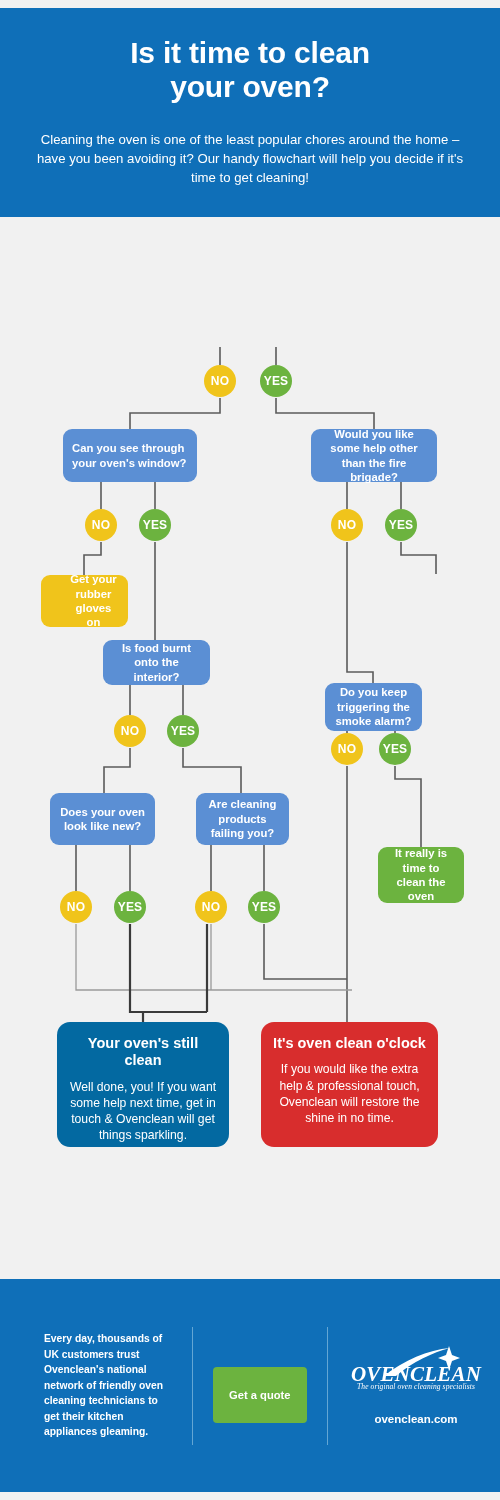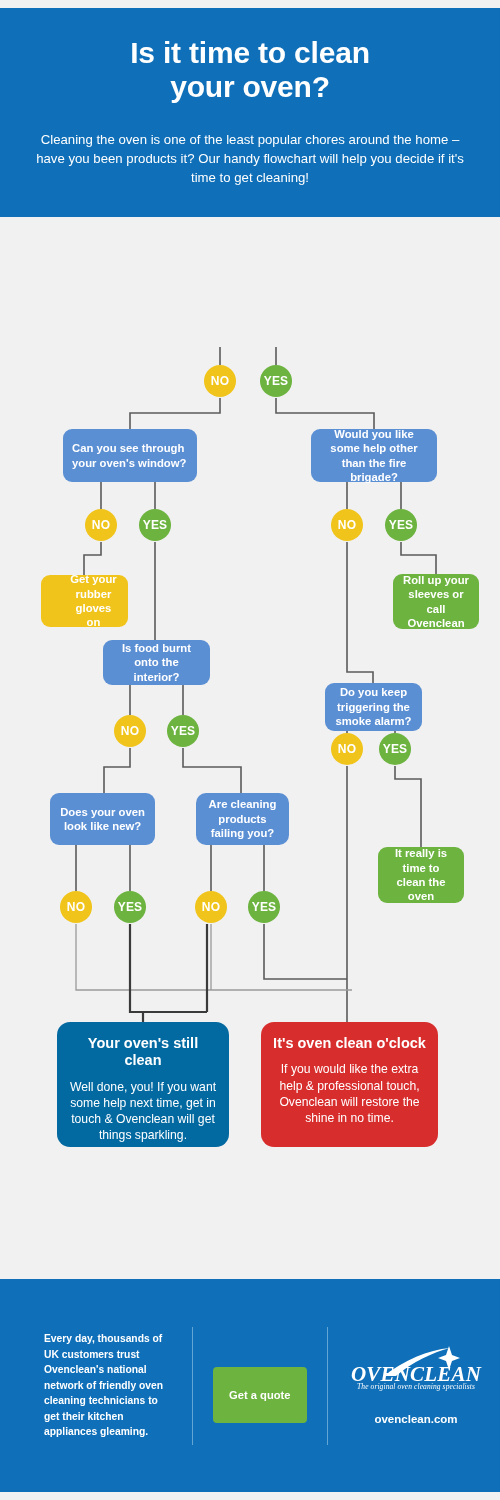--- a/index.html
+++ b/index.html
@@ -154,21 +154,21 @@
 </head>
 <body>
 
 <div id="page">
 
   <div class="header">
     <h1>
       <span>Is it time to clean</span><br>
       <span>your oven?</span>
     </h1>
-    <p>Cleaning the oven is one of the least popular chores around the home – have you been products it? Our handy flowchart will help you decide if it's time to get cleaning!</p>
+    <p>Cleaning the oven is one of the least popular chores around the home – have you been avoiding it? Our handy flowchart will help you decide if it's time to get cleaning!</p>
   </div>
 
   <div class="flow">
 
     <svg class="wires" viewBox="0 0 500 1062" xmlns="http://www.w3.org/2000/svg">
       <g fill="none" stroke="#5b5b5b" stroke-width="1.6">
 
         <path d="M220,130 L220,148"></path>
         <path d="M276,130 L276,148"></path>
 
@@ -252,23 +252,20 @@
     <div class="badge no" style="left:331px; top:292px;">
       <span>NO</span>
     </div>
     <div class="badge yes" style="left:385px; top:292px;">
       <span>YES</span>
     </div>
 
     <div class="node yellow" style="left:41px; top:358px; width:87px; height:52px;">
       <span>Get your rubber gloves on</span>
     </div>
-    <div class="node green" style="left:393px; top:357px; width:86px; height:55px;">
-      <span>Roll up your sleeves or call Ovenclean</span>
-    </div>
 
     <div class="node q" style="left:103px; top:423px; width:107px; height:45px;">
       <span>Is food burnt onto the interior?</span>
     </div>
     <div class="badge no" style="left:114px; top:498px;">
       <span>NO</span>
     </div>
     <div class="badge yes" style="left:167px; top:498px;">
       <span>YES</span>
     </div>
@@ -286,21 +283,21 @@
     <div class="node q" style="left:50px; top:576px; width:105px; height:52px;">
       <span>Does your oven look like new?</span>
     </div>
     <div class="badge no" style="left:60px; top:674px;">
       <span>NO</span>
     </div>
     <div class="badge yes" style="left:114px; top:674px;">
       <span>YES</span>
     </div>
 
-    <div class="node q" style="left:196px; top:576px; width:93px; height:52px;border-radius:10px;">
+    <div class="node q" style="left:196px; top:576px; width:93px; height:52px;">
       <span>Are cleaning products failing you?</span>
     </div>
     <div class="badge no" style="left:195px; top:674px;">
       <span>NO</span>
     </div>
     <div class="badge yes" style="left:248px; top:674px;">
       <span>YES</span>
     </div>
 
     <div class="node green" style="left:378px; top:630px; width:86px; height:56px;">

